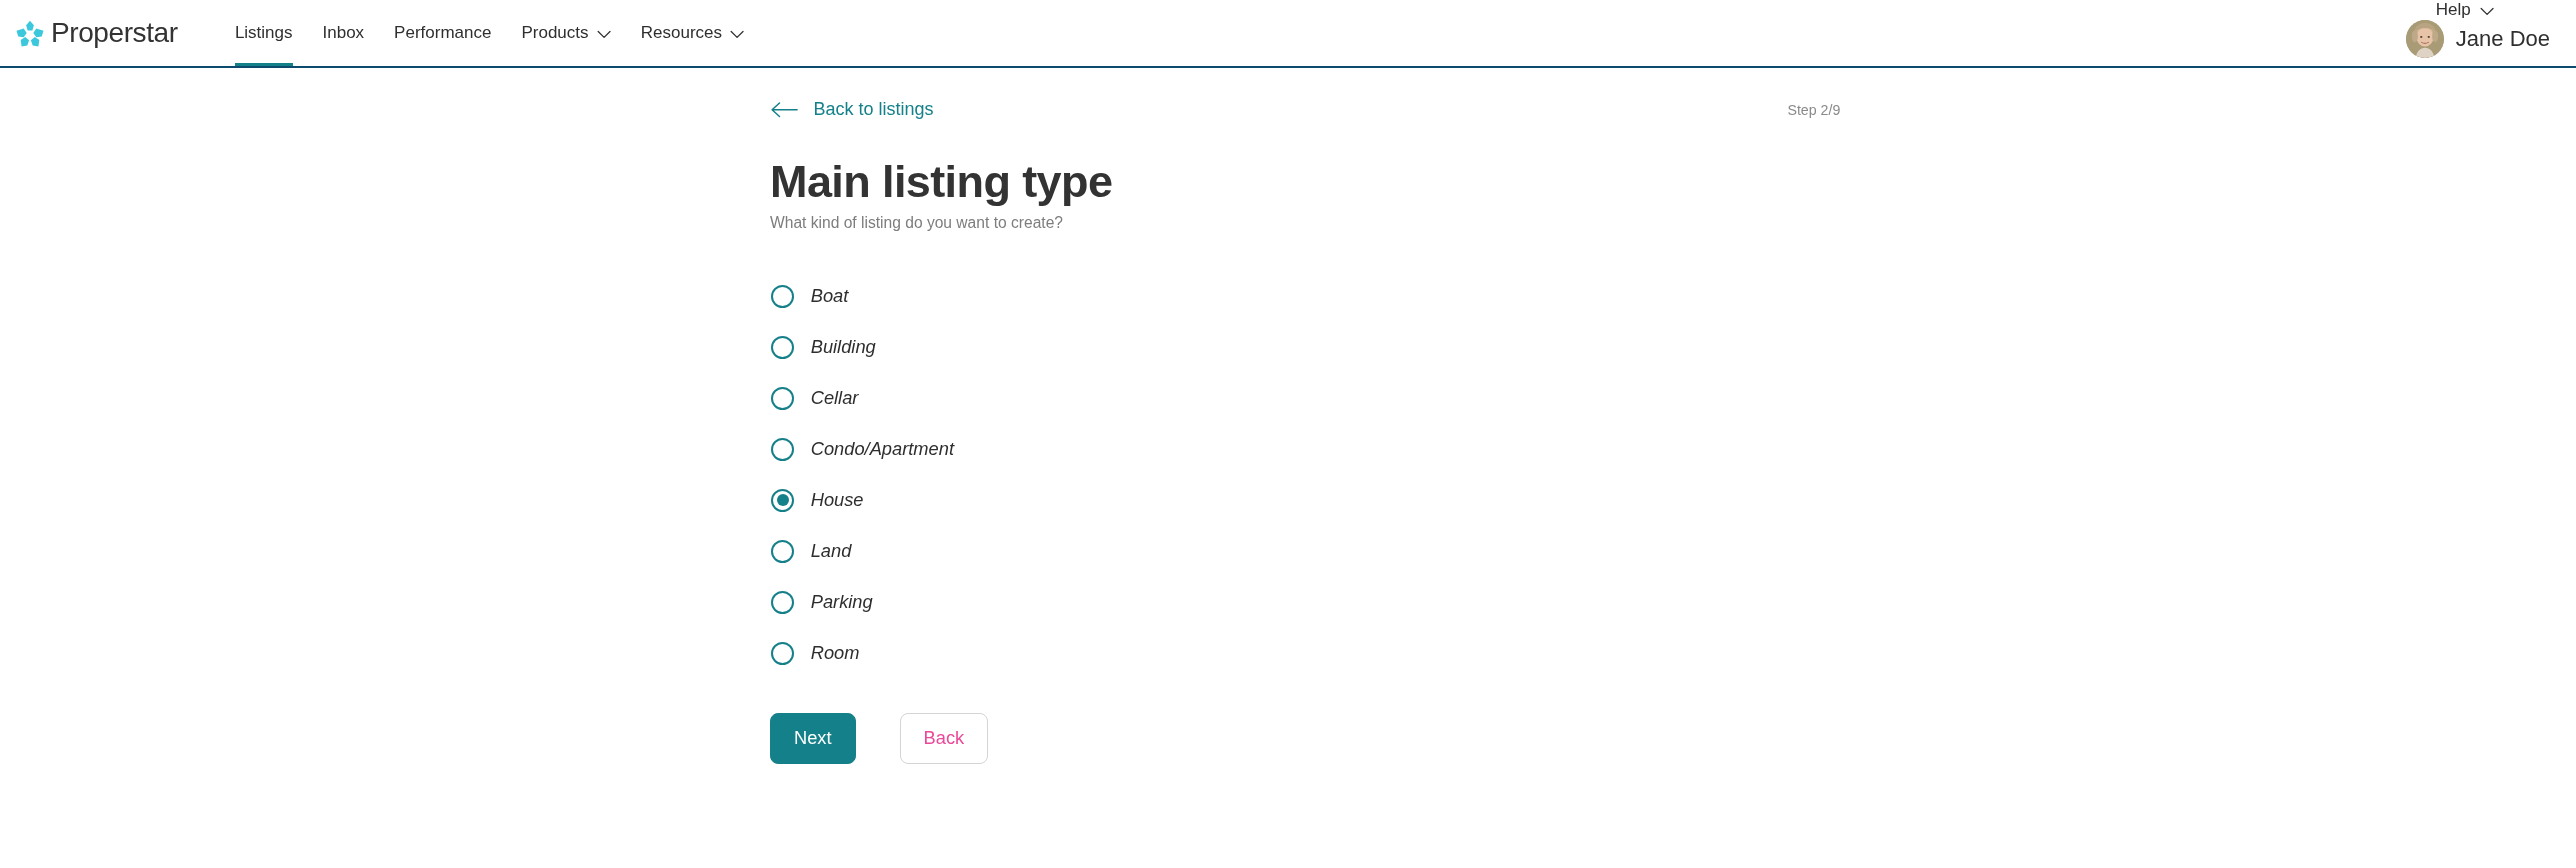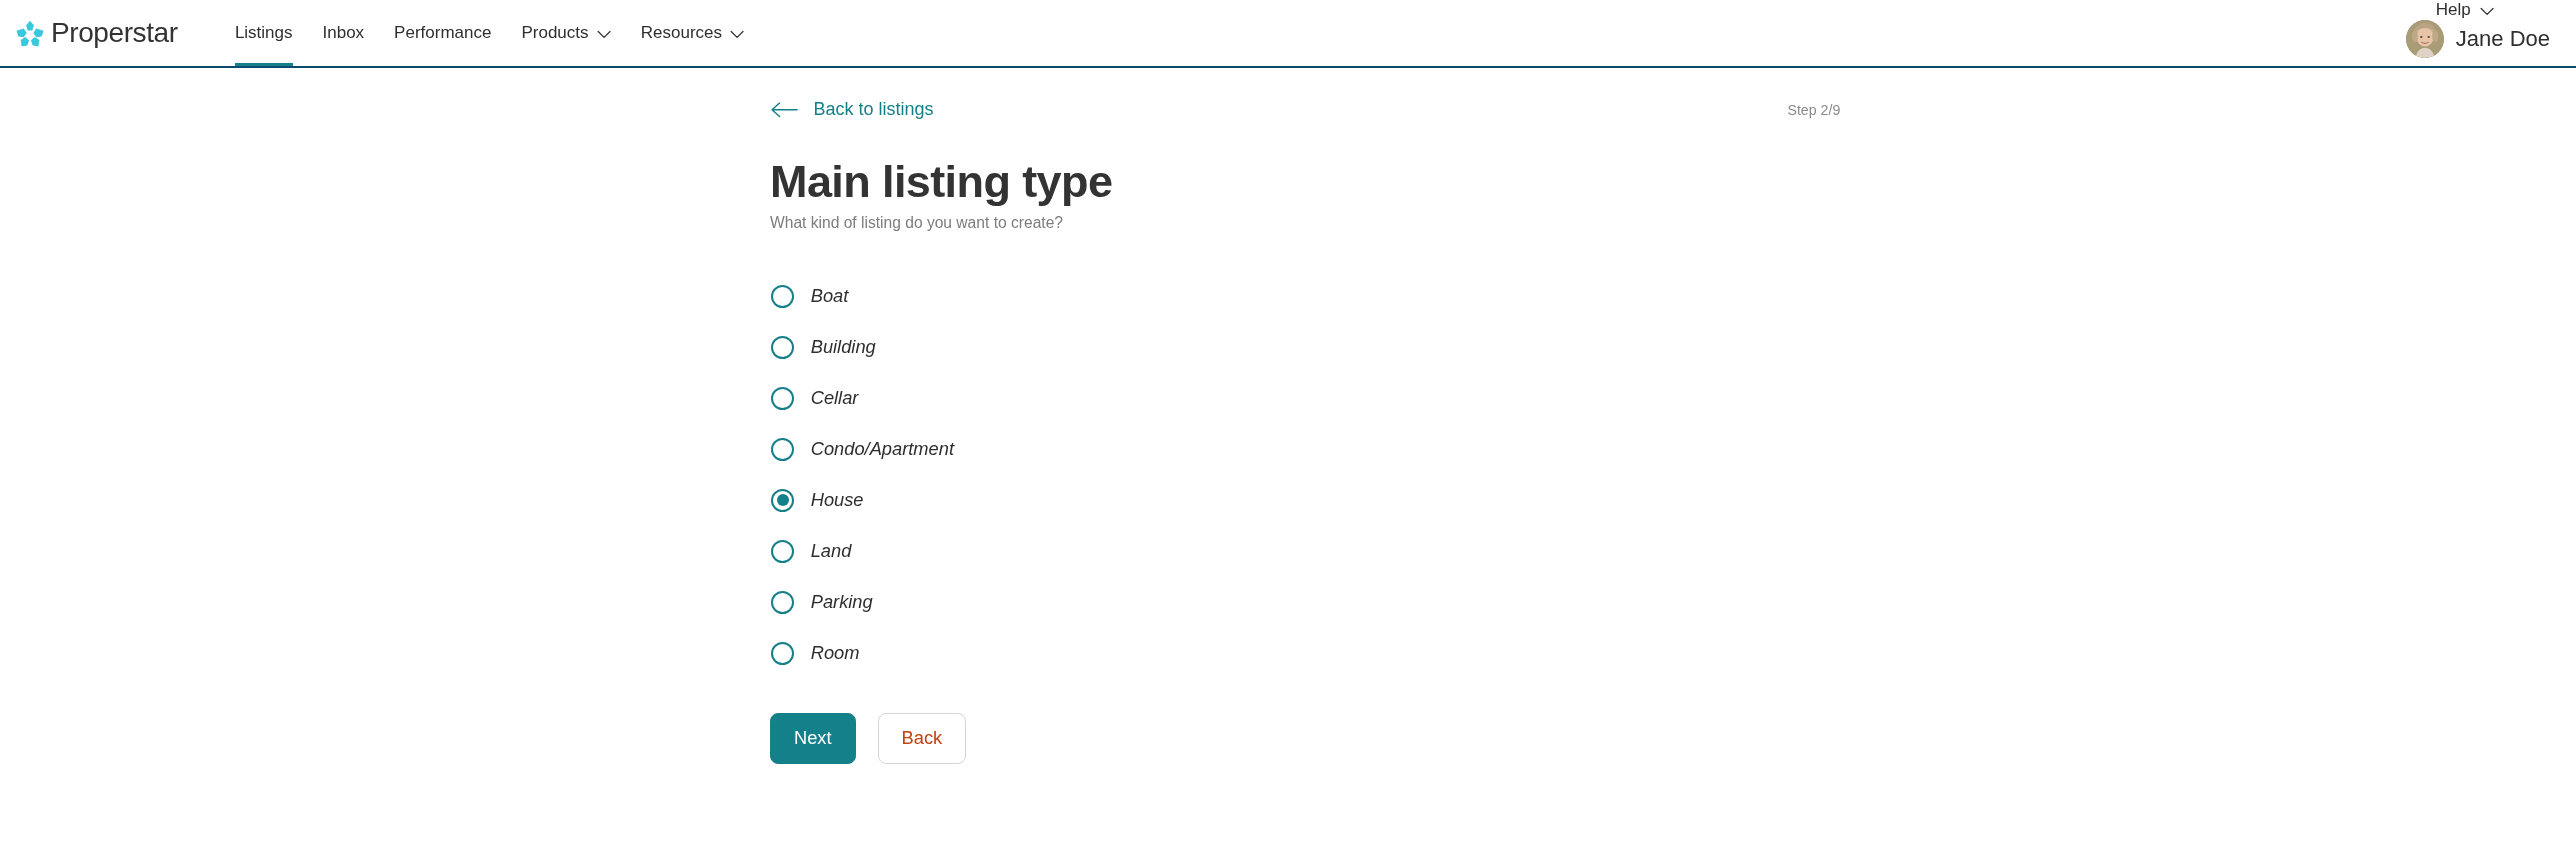--- a/index.html
+++ b/index.html
@@ -233,21 +233,21 @@
     font-size: 18.3px;
     color: #2e2e2e;
     line-height: 1;
     white-space: nowrap;
   }
 
   
   .actions {
     display: flex;
     align-items: center;
-    gap: 22px;
+    gap: 15px;
     margin-top: 34px;
   }
   .btn {
     font-family: "Liberation Sans", sans-serif;
     font-size: 18.3px;
     border-radius: 8.1px;
     padding: 0 23px;
     height: 51px;
     display: inline-flex;
     align-items: center;
@@ -255,22 +255,23 @@
     cursor: pointer;
     white-space: nowrap;
   }
   .btn-primary {
     background: #14808a;
     color: #ffffff;
     border: 1.4px solid #14808a;
   }
   .btn-secondary {
     background: #ffffff;
-    color: #c2410c;
+    color: #ec4899;
     border: 1.4px solid #d4d4d4;
+    margin-left: 29px;
   }
 </style>
 </head>
 <body>
 
 <header class="header">
   <div class="header-left">
 
     <a class="logo">
       <svg class="logo-mark" viewBox="0 0 100 100">

